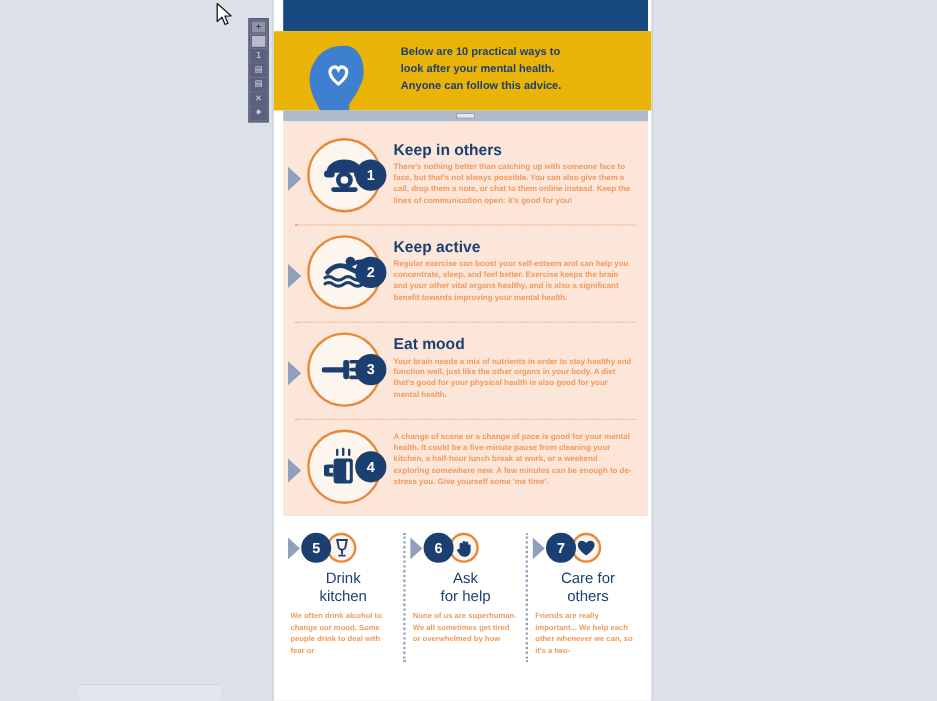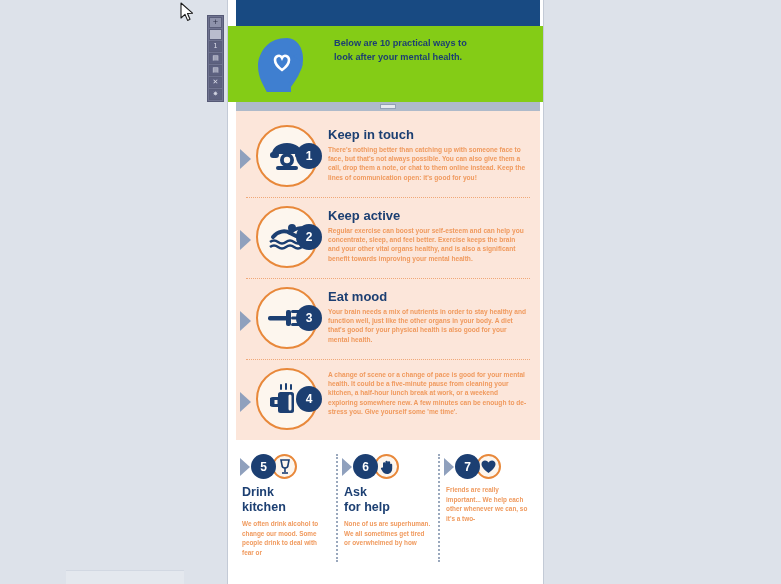--- a/index.html
+++ b/index.html
@@ -80,22 +80,22 @@
 
   
   #top-banner {
     height: 26px;
     background: #184a82;
     margin: 6px 3px 0 8px;
   }
 
   
   #intro {
-    background: #84cc16;
-    padding: 8px 0 10px 0;
+    background: #eab308;
+    padding: 8px 0 0 0;
     display: flex;
     align-items: flex-start;
     min-height: 66px;
   }
   #intro-icon-wrap {
     width: 106px;
     display: flex;
     justify-content: center;
     padding-top: 4px;
   }
@@ -253,24 +253,25 @@
     background: #fdf6ee;
     border: 2px solid #e8883a;
     display: flex; align-items: center; justify-content: center;
     margin-left: -4px;
   }
   .col-icon svg { display: block; }
 
   .col-title {
     color: #1c3f72;
     font-size: 12.5px;
-    font-weight: bold;
+    font-weight: normal;
     line-height: 15px;
     padding-left: 4px;
     margin-bottom: 4px;
+    text-align: center;
   }
   .col-desc {
     color: #f09a5e;
     font-size: 6.4px;
     line-height: 9.6px;
     font-weight: bold;
     padding-left: 4px;
   }
 
   
@@ -311,20 +312,21 @@
             <path d="M30 0 C12 0 2 12 2 27 C2 38 6 46 10 54 L30 54 L30 0 Z M30 0 C40 0 46 10 46 20 C46 33 38 44 30 54 Z" fill="#3f7fd0"></path>
             <path d="M24 5 C10 5 1 15 1 28 C1 40 7 48 10 54 L34 54 L34 5 Z" fill="#3f7fd0"></path>
             <path d="M36 18 C40 14 46 16 46 22 C46 30 38 38 30 46 C38 40 46 32 46 24" fill="#3f7fd0"></path>
             <path d="M18 22 c0-4 5-6 7-2 2-4 7-2 7 2 0 5-7 10-7 10 s-7-5-7-10 z" fill="none" stroke="#ffffff" stroke-width="2.6"></path>
           </svg>
         </div>
       </div>
       <div id="intro-text">
         <div>Below are 10 practical ways to</div>
         <div>look after your mental health.</div>
+        <div>Anyone can follow this advice.</div>
       </div>
     </div>
 
     <div id="page-sep">
       <div id="page-sep-grip"></div>
     </div>
 
     <div id="list-area">
 
       <div class="tip-row">
@@ -338,21 +340,21 @@
               <rect x="0" y="11" width="9" height="6" rx="3" fill="#1c3f72"></rect>
               <rect x="25" y="11" width="9" height="6" rx="3" fill="#1c3f72"></rect>
               <circle cx="17" cy="19" r="7" fill="#1c3f72"></circle>
               <circle cx="17" cy="19" r="3.2" fill="#fdf6ee"></circle>
               <rect x="6" y="25" width="22" height="4" rx="2" fill="#1c3f72"></rect>
             </svg>
           </div>
           <div class="badge">1</div>
         </div>
         <div class="tip-body">
-          <div class="tip-title">Keep in touch</div>
+          <div class="tip-title">Keep in others</div>
           <div class="tip-desc">There's nothing better than catching up with someone face to face, but that's not always possible. You can also give them a call, drop them a note, or chat to them online instead. Keep the lines of communication open: it's good for you!</div>
         </div>
       </div>
       <div class="dotted-div"></div>
 
       <div class="tip-row">
         <div class="arrow-marker">
             <i></i>
           </div>
         <div class="medallion">
@@ -461,20 +463,24 @@
       <div class="col">
         <div class="col-head">
           <div class="col-arrow"></div>
           <div class="col-num">7</div>
           <div class="col-icon">
             <svg width="15" height="14" viewBox="0 0 15 14">
               <path d="M7.5 13 C2 9 0.5 6 0.5 4 C0.5 1.8 2.2 0.6 4 0.6 C5.5 0.6 6.8 1.5 7.5 2.6 C8.2 1.5 9.5 0.6 11 0.6 C12.8 0.6 14.5 1.8 14.5 4 C14.5 6 13 9 7.5 13 Z" fill="#1c3f72"></path>
             </svg>
           </div>
         </div>
+        <div class="col-title">
+          <div>Care for</div>
+          <div>others</div>
+        </div>
         <div class="col-desc">Friends are really important... We help each other whenever we can, so it's a two-</div>
       </div>
 
     </div>
 
   </div>
 
   <svg id="cursor" viewBox="0 0 14 20">
     <path d="M1 1 L1 16 L5 12.4 L7.6 18.4 L10 17.3 L7.5 11.5 L12.5 11.2 Z" fill="#ffffff" stroke="#1b1b1b" stroke-width="1.1" stroke-linejoin="round"></path>
   </svg>

